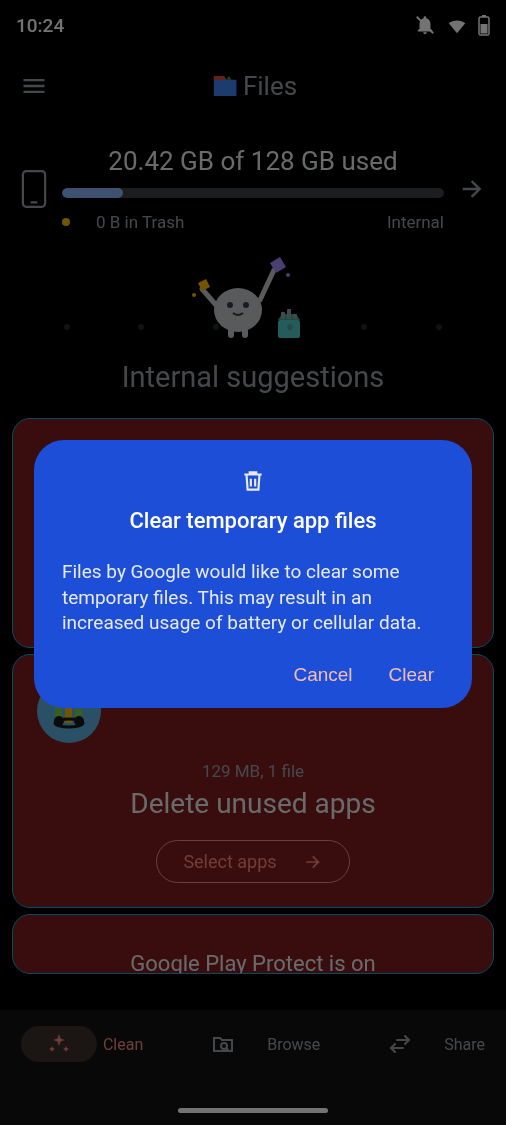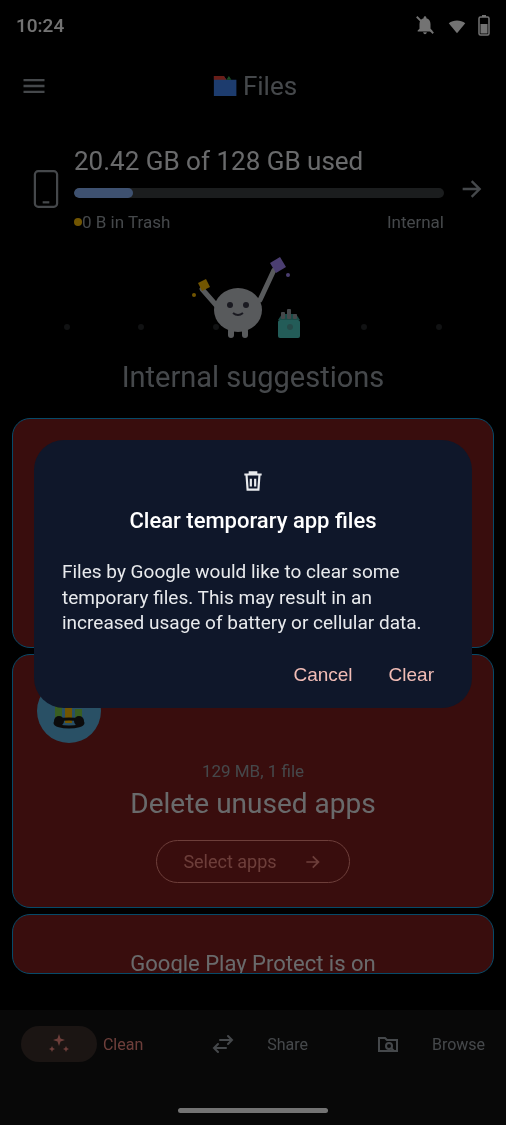--- a/index.html
+++ b/index.html
@@ -11,28 +11,28 @@
   .status-right svg { display: block; }
   
   
   .app-bar { height: 72px; display: flex; align-items: center; padding: 0 20px; position: relative; }
   .menu-icon { width: 28px; height: 28px; }
   .app-title-wrap { position: absolute; left: 50%; transform: translateX(-50%); display: flex; align-items: center; gap: 4px; }
   .app-logo { width: 30px; height: 30px; }
   .app-title { font-size: 26px; font-weight: 400; color: #9aa0a6; }
   
   
-  .storage-section { padding: 24px 20px 0 32px; display: flex; align-items: center; gap: 14px; }
+  .storage-section { padding: 24px 20px 0 20px; display: flex; align-items: center; gap: 14px; text-align: center; }
   .device-icon { width: 28px; height: 40px; flex-shrink: 0; }
   .storage-main { flex: 1; }
   .storage-text { font-size: 26px; font-weight: 400; color: #e8eaed; margin-bottom: 12px; }
   .progress-bar { height: 10px; background: #3c4043; border-radius: 5px; overflow: hidden; margin-bottom: 14px; }
   .progress-fill { height: 100%; background: #8ab4f8; width: 16%; border-radius: 5px; }
   .storage-sub { display: flex; justify-content: space-between; font-size: 17px; color: #9aa0a6; }
-  .trash-row { display: flex; align-items: center; gap: 0; }
+  .trash-row { display: flex; align-items: center; gap: 26px; }
   .dot { width: 8px; height: 8px; border-radius: 50%; background: #fbbc04; }
   .arrow-icon { width: 28px; height: 28px; flex-shrink: 0; }
   
   
   .illustration { height: 100px; display: flex; justify-content: center; align-items: flex-end; position: relative; margin-top: 8px; }
   .illustration svg { display: block; }
   .dots-row { position: absolute; bottom: 10px; left: 0; right: 0; display: flex; justify-content: space-around; padding: 0 30px; }
   .float-dot { width: 6px; height: 6px; border-radius: 50%; background: #5f6368; opacity: .4; }
   
   
@@ -54,21 +54,21 @@
   .nav-item { display: flex; flex-direction: row; align-items: center; gap: 6px; color: #9aa0a6; font-size: 16px; }
   .nav-pill { width: 76px; height: 36px; border-radius: 18px; display: flex; align-items: center; justify-content: center; }
   .nav-pill.active { background: #3c2f2b; }
   .nav-item.active { color: #f28b82; }
   .gesture-bar { position: absolute; bottom: 12px; left: 50%; transform: translateX(-50%); width: 150px; height: 5px; background: #fff; border-radius: 3px; }
   
   
   .scrim { position: absolute; inset: 0; background: rgba(0,0,0,0.55); }
   
   
-  .dialog { position: absolute; top: 440px; left: 34px; right: 34px; background: #0f172a; border-radius: 30px; padding: 28px 28px 22px 28px; }
+  .dialog { position: absolute; top: 440px; left: 34px; right: 34px; background: #1d4ed8; border-radius: 30px; padding: 28px 28px 22px 28px; }
   .dialog-icon { display: flex; justify-content: center; margin-bottom: 14px; }
   .dialog-title { text-align: center; font-size: 22px; font-weight: 500; color: #fff; margin-bottom: 26px; }
   .dialog-body { font-size: 19px; line-height: 1.35; color: #e8eaed; margin-bottom: 28px; }
   .dialog-actions { display: flex; justify-content: flex-end; gap: 36px; padding-right: 10px;}
   .dialog-btn { color: #f2bdb6; font-size: 19px; font-weight: 400; background: none; border: none; cursor: pointer; }
 </style>
 </head>
 <body>
 
 <div class="status-bar">
@@ -199,35 +199,35 @@
   <div class="nav-item active">
     <div class="nav-pill active">
       <svg width="24" height="24" viewBox="0 0 24 24" fill="#f28b82">
           <path d="M12 2l1.5 4.5L18 8l-4.5 1.5L12 14l-1.5-4.5L6 8l4.5-1.5zM19 14l.9 2.1L22 17l-2.1.9L19 20l-.9-2.1L16 17l2.1-.9zM5 14l.9 2.1L8 17l-2.1.9L5 20l-.9-2.1L2 17l2.1-.9z"></path>
         </svg>
     </div>
     <span>Clean</span>
   </div>
   <div class="nav-item">
     <div class="nav-pill">
-      <svg width="24" height="24" viewBox="0 0 24 24" fill="none" stroke="#9aa0a6" stroke-width="2" stroke-linecap="round">
-          <path d="M17 4l4 4-4 4M21 8H9M7 20l-4-4 4-4M3 16h12"></path>
-        </svg>
-    </div>
-    <span>Share</span>
-  </div>
-  <div class="nav-item">
-    <div class="nav-pill">
       <svg width="24" height="24" viewBox="0 0 24 24" fill="none" stroke="#9aa0a6" stroke-width="2">
           <path d="M3 6h6l2 2h10v11H3z"></path>
           <circle cx="13" cy="14" r="3"></circle>
           <line x1="15.5" y1="16.5" x2="18" y2="19"></line>
         </svg>
     </div>
     <span>Browse</span>
+  </div>
+  <div class="nav-item">
+    <div class="nav-pill">
+      <svg width="24" height="24" viewBox="0 0 24 24" fill="none" stroke="#9aa0a6" stroke-width="2" stroke-linecap="round">
+          <path d="M17 4l4 4-4 4M21 8H9M7 20l-4-4 4-4M3 16h12"></path>
+        </svg>
+    </div>
+    <span>Share</span>
   </div>
 </div>
 <div class="gesture-bar"></div>
 
 <div class="scrim"></div>
 
 <div class="dialog">
   <div class="dialog-icon">
     <svg width="26" height="26" viewBox="0 0 24 24" fill="none" stroke="#e8eaed" stroke-width="2">
         <path d="M4 6h16M9 6V4h6v2M6 6l1 14h10l1-14M10 10v7M14 10v7"></path>

